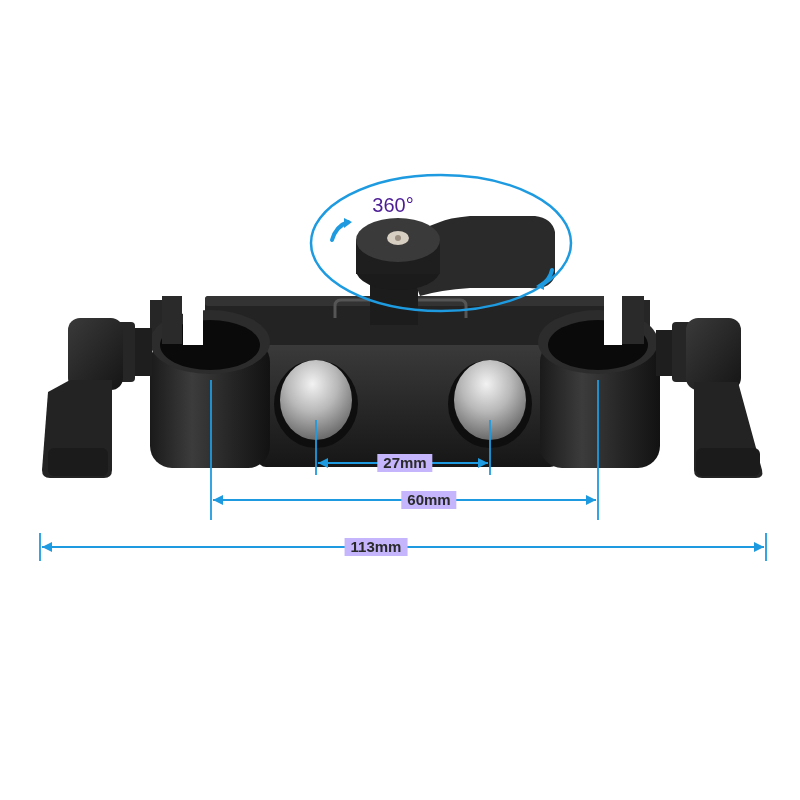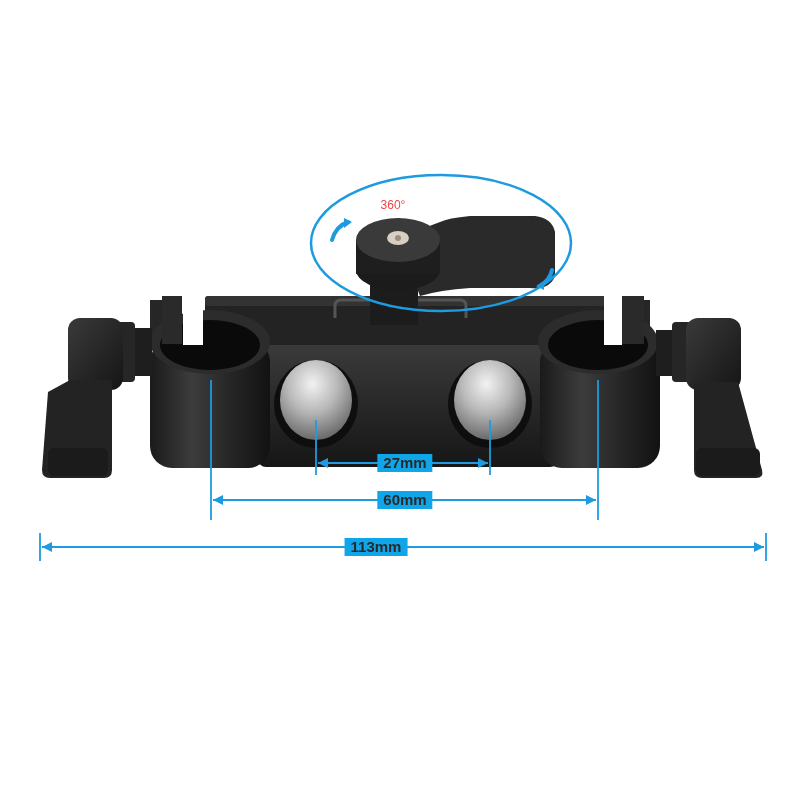--- a/index.html
+++ b/index.html
@@ -1,24 +1,24 @@
 <!DOCTYPE html>
 <html><head>
   <meta charset="utf-8">
   <style>
     html, body { margin: 0; padding: 0; background: #ffffff; }
     body { width: 800px; height: 800px; position: relative; overflow: hidden; font-family: "Liberation Sans", sans-serif; }
     #stage { position: absolute; left: 0; top: 0; width: 800px; height: 800px; }
     .dim-label {
       position: absolute; font-family: "Liberation Sans", sans-serif; font-weight: bold;
-      font-size: 15px; color: #2a2a2a; background: #0ea5e9; padding: 0 6px; transform: translate(-50%, -50%);
+      font-size: 15px; color: #2a2a2a; background: #c4b5fd; padding: 0 6px; transform: translate(-50%, -50%);
       white-space: nowrap; line-height: 18px;
     }
     .rot-label {
-      position: absolute; font-family: "Liberation Sans", sans-serif; font-size: 12px; color: #ef4444;
+      position: absolute; font-family: "Liberation Sans", sans-serif; font-size: 20px; color: #4c1d95;
       transform: translate(-50%, -50%); white-space: nowrap;
     }
   </style>
 </head>
 <body>
 
 <svg id="stage" viewBox="0 0 800 800" xmlns="http://www.w3.org/2000/svg">
   <defs>
     <linearGradient id="gBody" x1="0" y1="0" x2="0" y2="1">
       <stop offset="0" stop-color="#3a3a3a"></stop>
@@ -125,14 +125,14 @@
     <line x1="40" y1="533" x2="40" y2="561"></line>
     <line x1="766" y1="533" x2="766" y2="561"></line>
     <line x1="42" y1="547" x2="764" y2="547"></line>
     <path d="M42 547 L52 542 L52 552 Z" stroke="none"></path>
     <path d="M764 547 L754 542 L754 552 Z" stroke="none"></path>
   </g>
 </svg>
 
 <div class="rot-label" style="left:393px; top:205px;">360°</div>
 <div class="dim-label" style="left:405px; top:463px;">27mm</div>
-<div class="dim-label" style="left:405px; top:500px;">60mm</div>
+<div class="dim-label" style="left:429px; top:500px;">60mm</div>
 <div class="dim-label" style="left:376px; top:547px;">113mm</div>
 
 </body></html>

